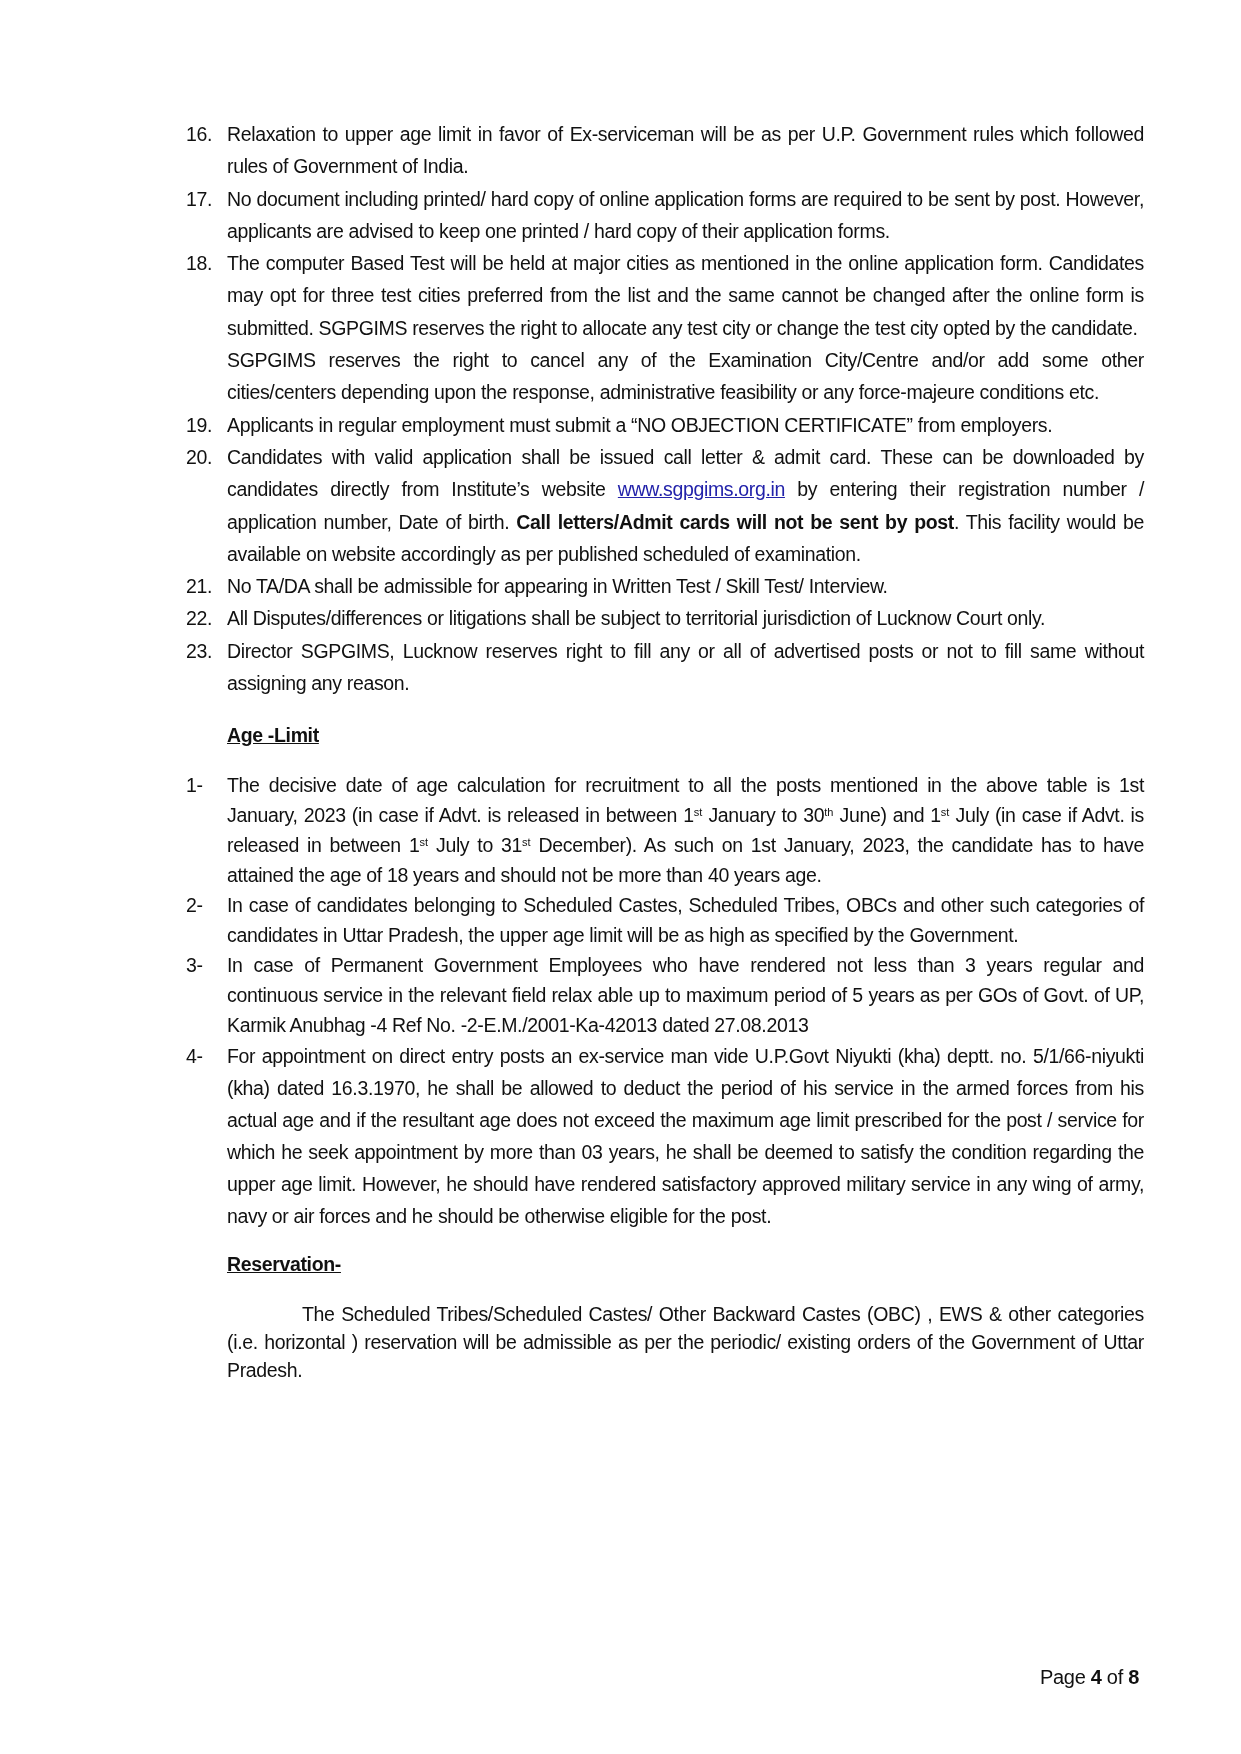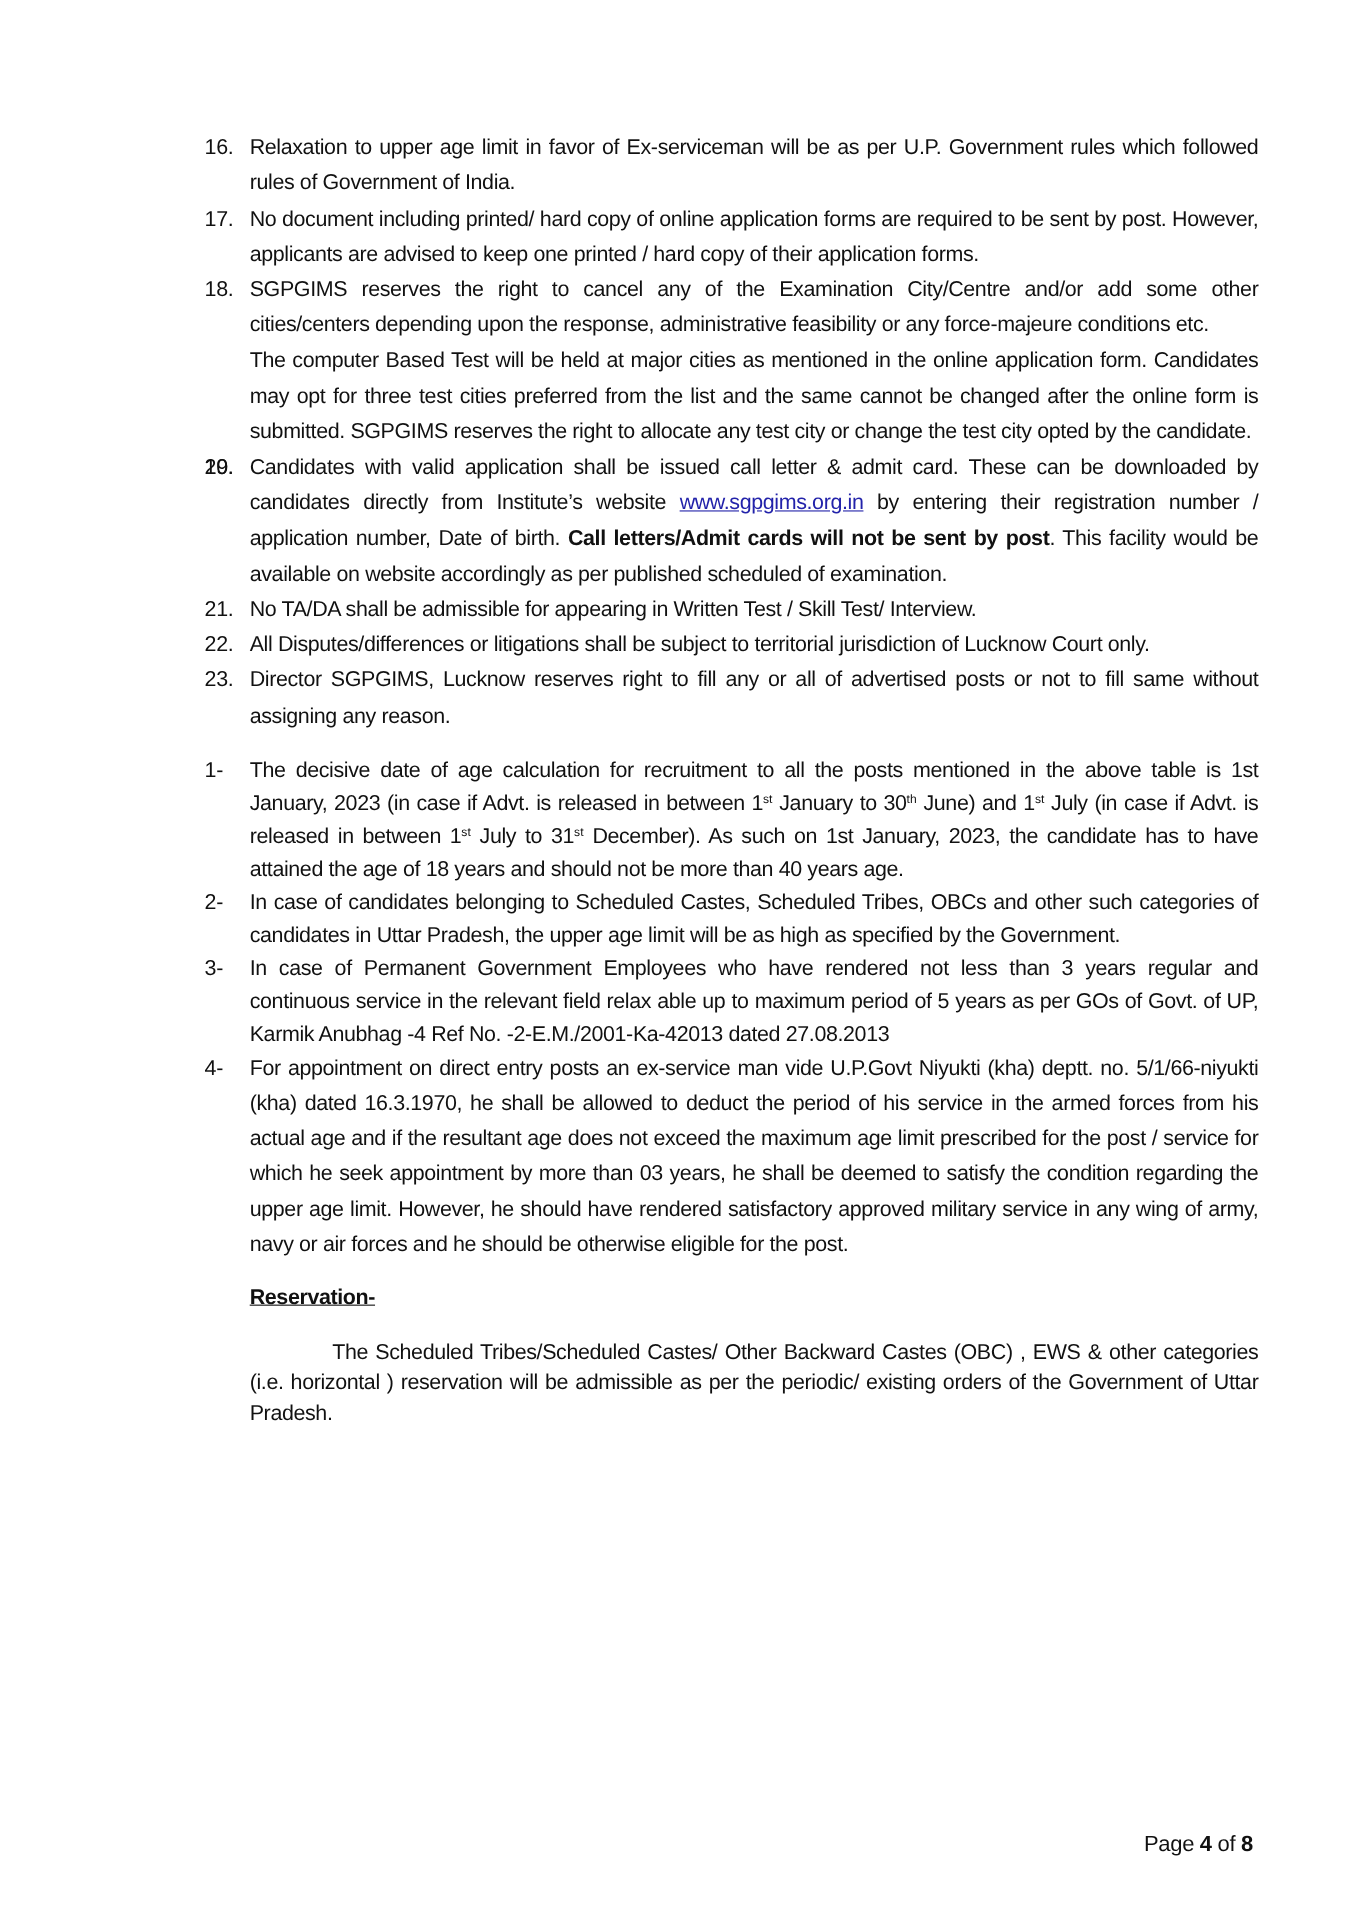--- a/index.html
+++ b/index.html
@@ -37,43 +37,45 @@
     <div class="item">
       <span class="num">16.</span>
       <span>Relaxation to upper age limit in favor of Ex-serviceman will be as per U.P. Government rules which followed rules of Government of India.</span>
     </div>
     <div class="item">
       <span class="num">17.</span>
       <span>No document including printed/ hard copy of online application forms are required to be sent by post. However, applicants are advised to keep one printed / hard copy of their application forms.</span>
     </div>
     <div class="item">
       <span class="num">18.</span>
+      <div>The computer Based Test will be held at major cities as mentioned in the online application form. Candidates may opt for three test cities preferred from the list and the same cannot be changed after the online form is submitted. SGPGIMS reserves the right to allocate any test city or change the test city opted by the candidate.</div>
       <div>SGPGIMS reserves the right to cancel any of the Examination City/Centre and/or add some other cities/centers depending upon the response, administrative feasibility or any force-majeure conditions etc.</div>
-      <div>The computer Based Test will be held at major cities as mentioned in the online application form. Candidates may opt for three test cities preferred from the list and the same cannot be changed after the online form is submitted. SGPGIMS reserves the right to allocate any test city or change the test city opted by the candidate.</div>
     </div>
     <div class="item">
       <span class="num">19.</span>
+      <span>Applicants in regular employment must submit a “NO OBJECTION CERTIFICATE” from employers.</span>
     </div>
     <div class="item">
       <span class="num">20.</span>
       <span>Candidates with valid application shall be issued call letter &amp; admit card. These can be downloaded by candidates directly from Institute’s website </span><a class="link">www.sgpgims.org.in</a><span> by entering their registration number / application number, Date of birth. </span><span class="bu">Call letters/Admit cards will not be sent by post</span><span>. This facility would be available on website accordingly as per published scheduled of examination.</span>
     </div>
     <div class="item">
       <span class="num">21.</span>
       <span>No TA/DA shall be admissible for appearing in Written Test / Skill Test/ Interview.</span>
     </div>
     <div class="item">
       <span class="num">22.</span>
       <span>All Disputes/differences or litigations shall be subject to territorial jurisdiction of Lucknow Court only.</span>
     </div>
     <div class="item">
       <span class="num">23.</span>
       <span>Director SGPGIMS, Lucknow reserves right to fill any or all of advertised posts or not to fill same without assigning any reason.</span>
     </div>
 
+    <div class="heading" style="margin-top:20px;">Age -Limit</div>
 
     <div class="age-list">
       <div class="item">
         <span class="num">1-</span>
         <span>The decisive date of age calculation for recruitment to all the posts mentioned in the above table is 1st January, 2023 (in case if Advt. is released in between 1</span><sup>st</sup><span> January to 30</span><sup>th</sup><span> June) and 1</span><sup>st</sup><span> July (in case if Advt. is released in between 1</span><sup>st</sup><span> July to 31</span><sup>st</sup><span> December). As such on 1st January, 2023, the candidate has to have attained the age of 18 years and should not be more than 40 years age.</span>
       </div>
       <div class="item">
         <span class="num">2-</span>
         <span>In case of candidates belonging to Scheduled Castes, Scheduled Tribes, OBCs and other such categories of candidates in Uttar Pradesh, the upper age limit will be as high as specified by the Government.</span>
       </div>

